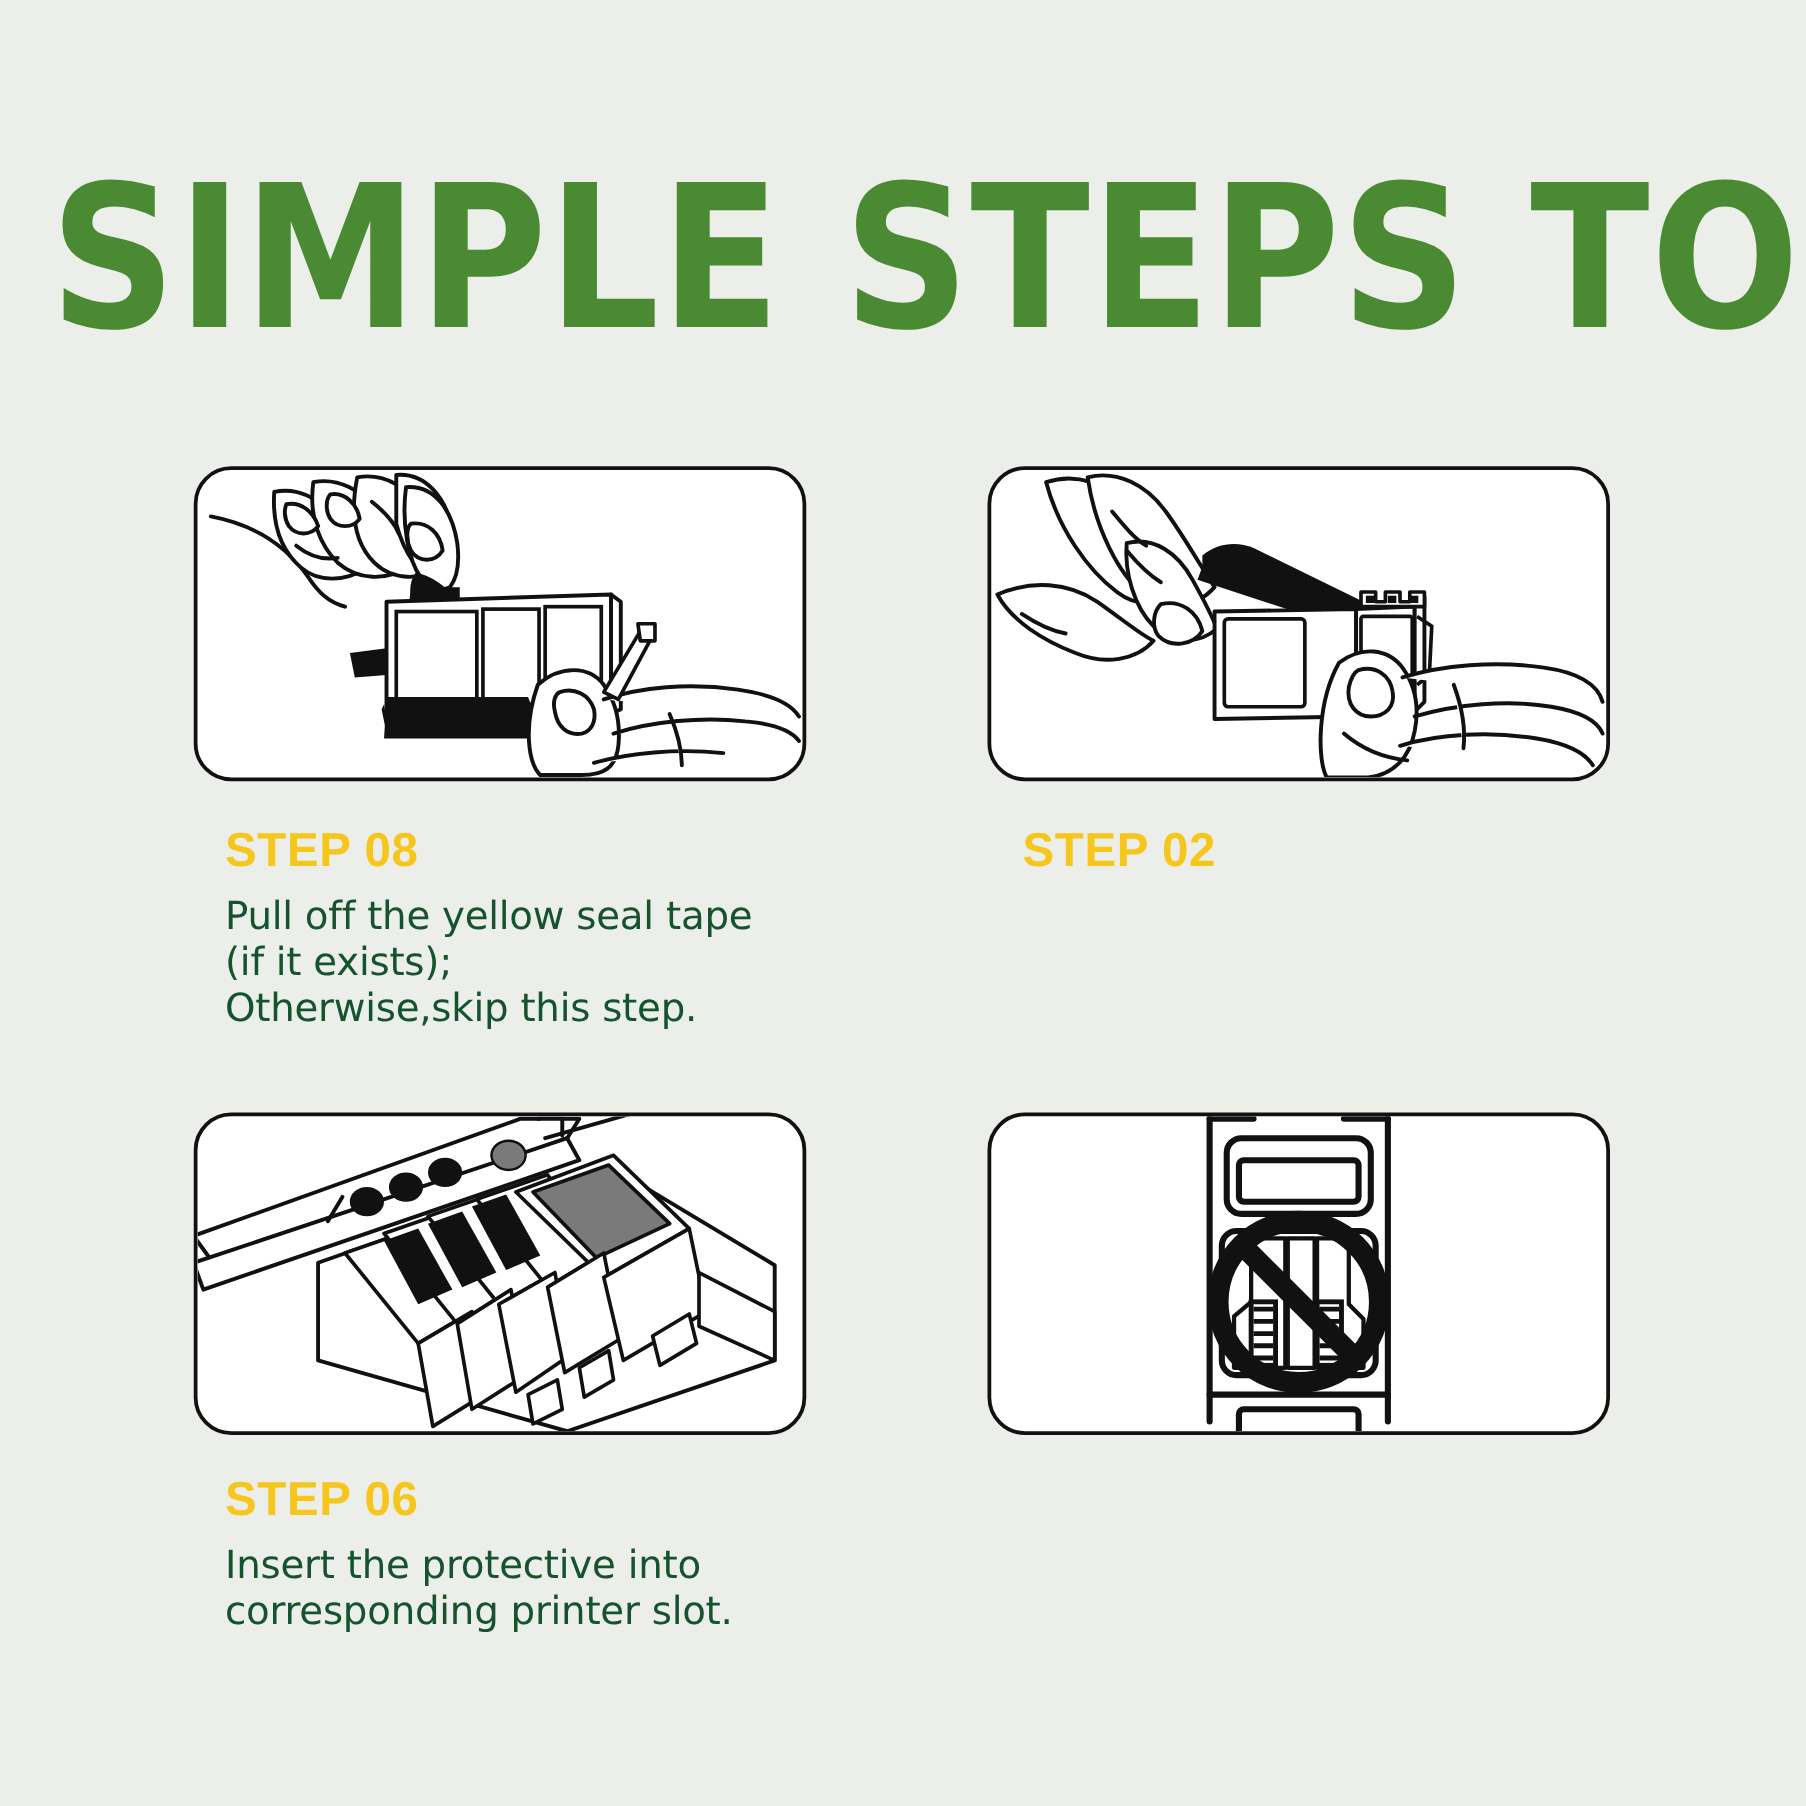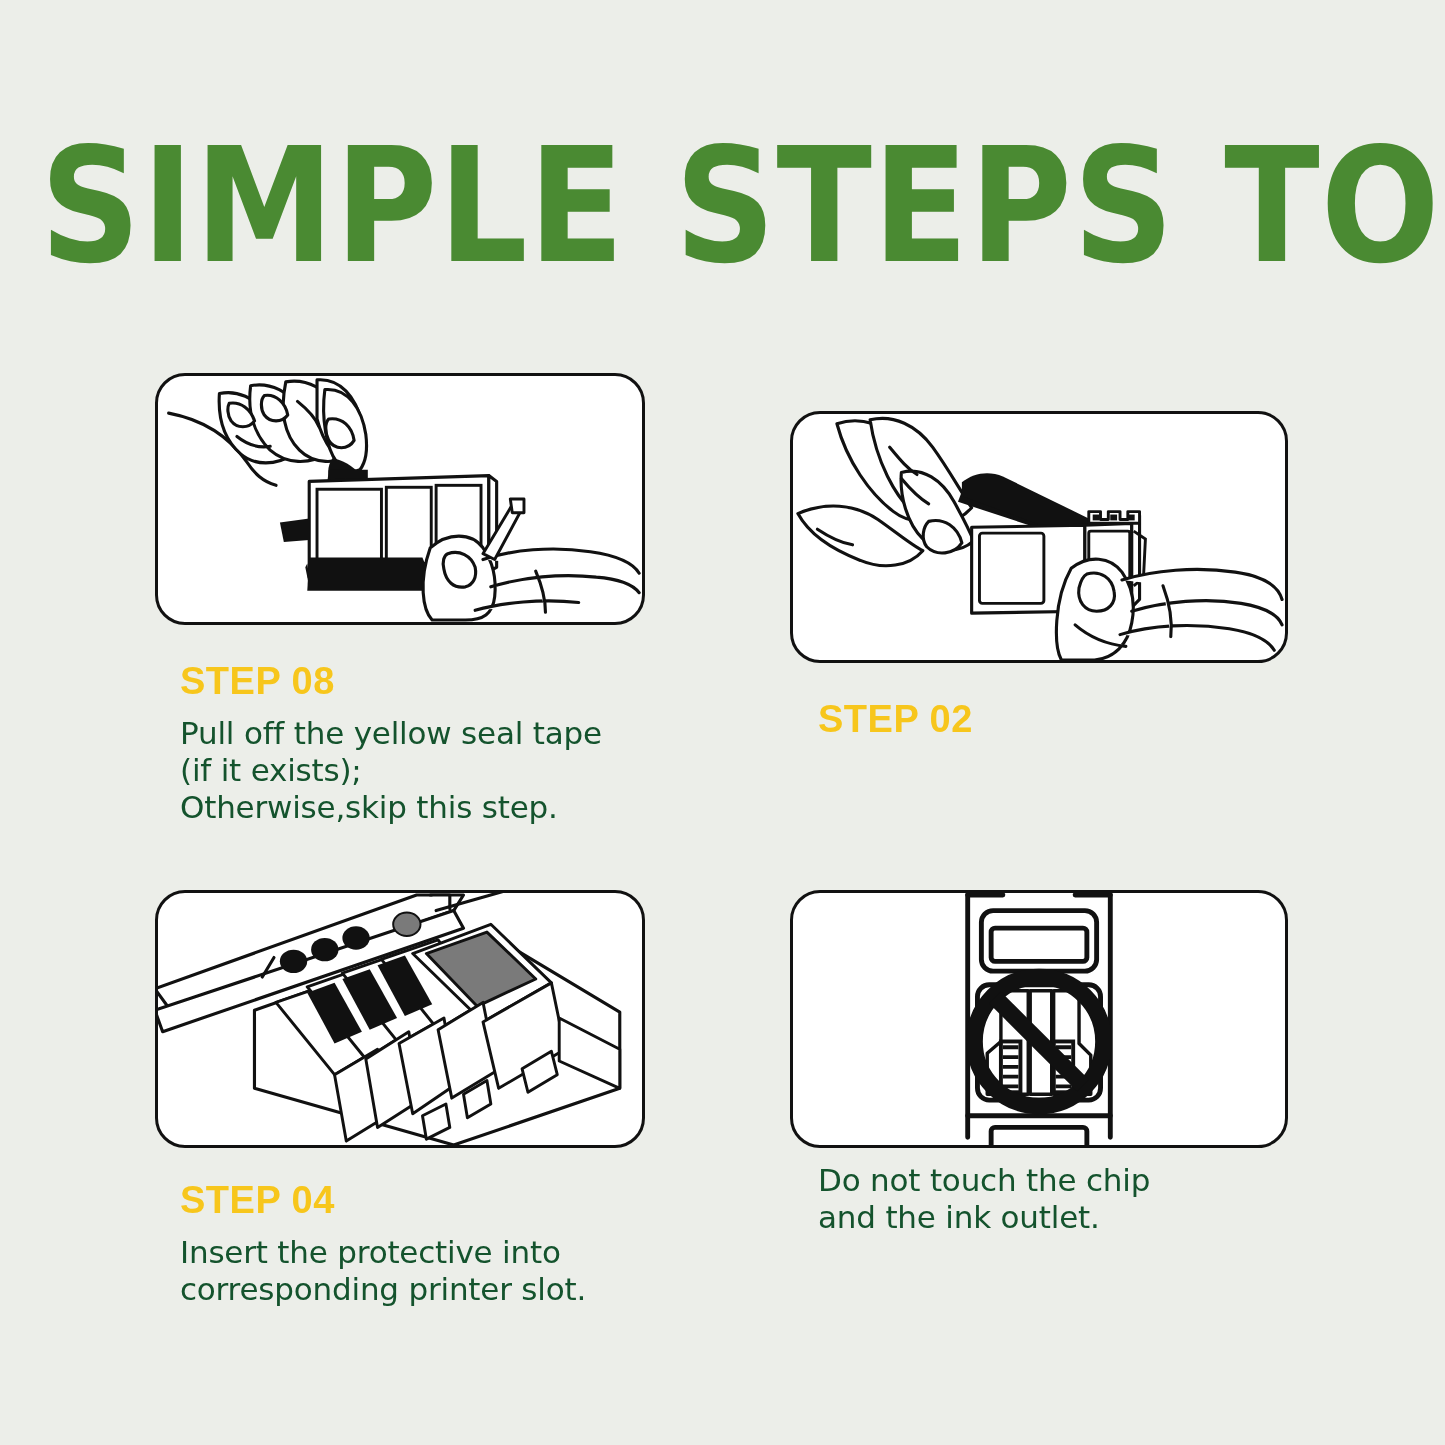--- a/index.html
+++ b/index.html
@@ -32,21 +32,21 @@
     transform: scaleX(0.985) scaleY(1.12);
     transform-origin: left top;
     text-rendering: geometricPrecision;
   }
 
   
   .panel {
     position: absolute;
   }
   .panel-1 { left: 155px; top: 373px; width: 490px; }
-  .panel-2 { left: 790px; top: 373px; width: 498px; margin-top: 38px; }
+  .panel-2 { left: 790px; top: 373px; width: 498px; }
   .panel-3 { left: 155px; top: 890px; width: 490px; }
   .panel-4 { left: 790px; top: 890px; width: 498px; }
 
   .card {
     background: #ffffff;
     border: 3px solid #111111;
     border-radius: 30px;
     box-sizing: border-box;
     overflow: hidden;
     position: relative;
@@ -270,21 +270,21 @@
       <g fill="#fff" stroke="#111" stroke-width="3" stroke-linejoin="round">
         <path d="M268 228 L 292 216 L 296 240 L 272 252 Z"></path>
         <path d="M310 206 L 334 192 L 338 216 L 314 230 Z"></path>
         <path d="M370 180 L 400 162 L 406 186 L 376 204 Z"></path>
       </g>
 
       <path d="M408 128 L 470 160 L 470 200 L 408 172 Z" fill="#fff" stroke="#111" stroke-width="3" stroke-linejoin="round"></path>
     </svg>
   </div>
 
-  <div class="step-label">STEP 04</div>
+  <div class="step-label">STEP 06</div>
   <div class="step-body">Insert the protective into
 corresponding printer slot.</div>
 </div>
 
 <div class="panel panel-4">
 
   <div class="card">
     <svg viewBox="0 0 498 258" preserveAspectRatio="xMidYMid meet">
       <g fill="#fff" stroke="#111" stroke-width="5" stroke-linejoin="round" stroke-linecap="round">
 
@@ -315,15 +315,13 @@
         <rect x="264" y="152" width="20" height="52"></rect>
       </g>
 
       <g>
         <circle cx="249" cy="152" r="66" fill="none" stroke="#111" stroke-width="17"></circle>
         <path d="M204 107 L 294 197" stroke="#111" stroke-width="17" stroke-linecap="butt"></path>
       </g>
     </svg>
   </div>
 
-  <div class="step-body">Do not touch the chip
-and the ink outlet.</div>
 </div>
 
 </body></html>

